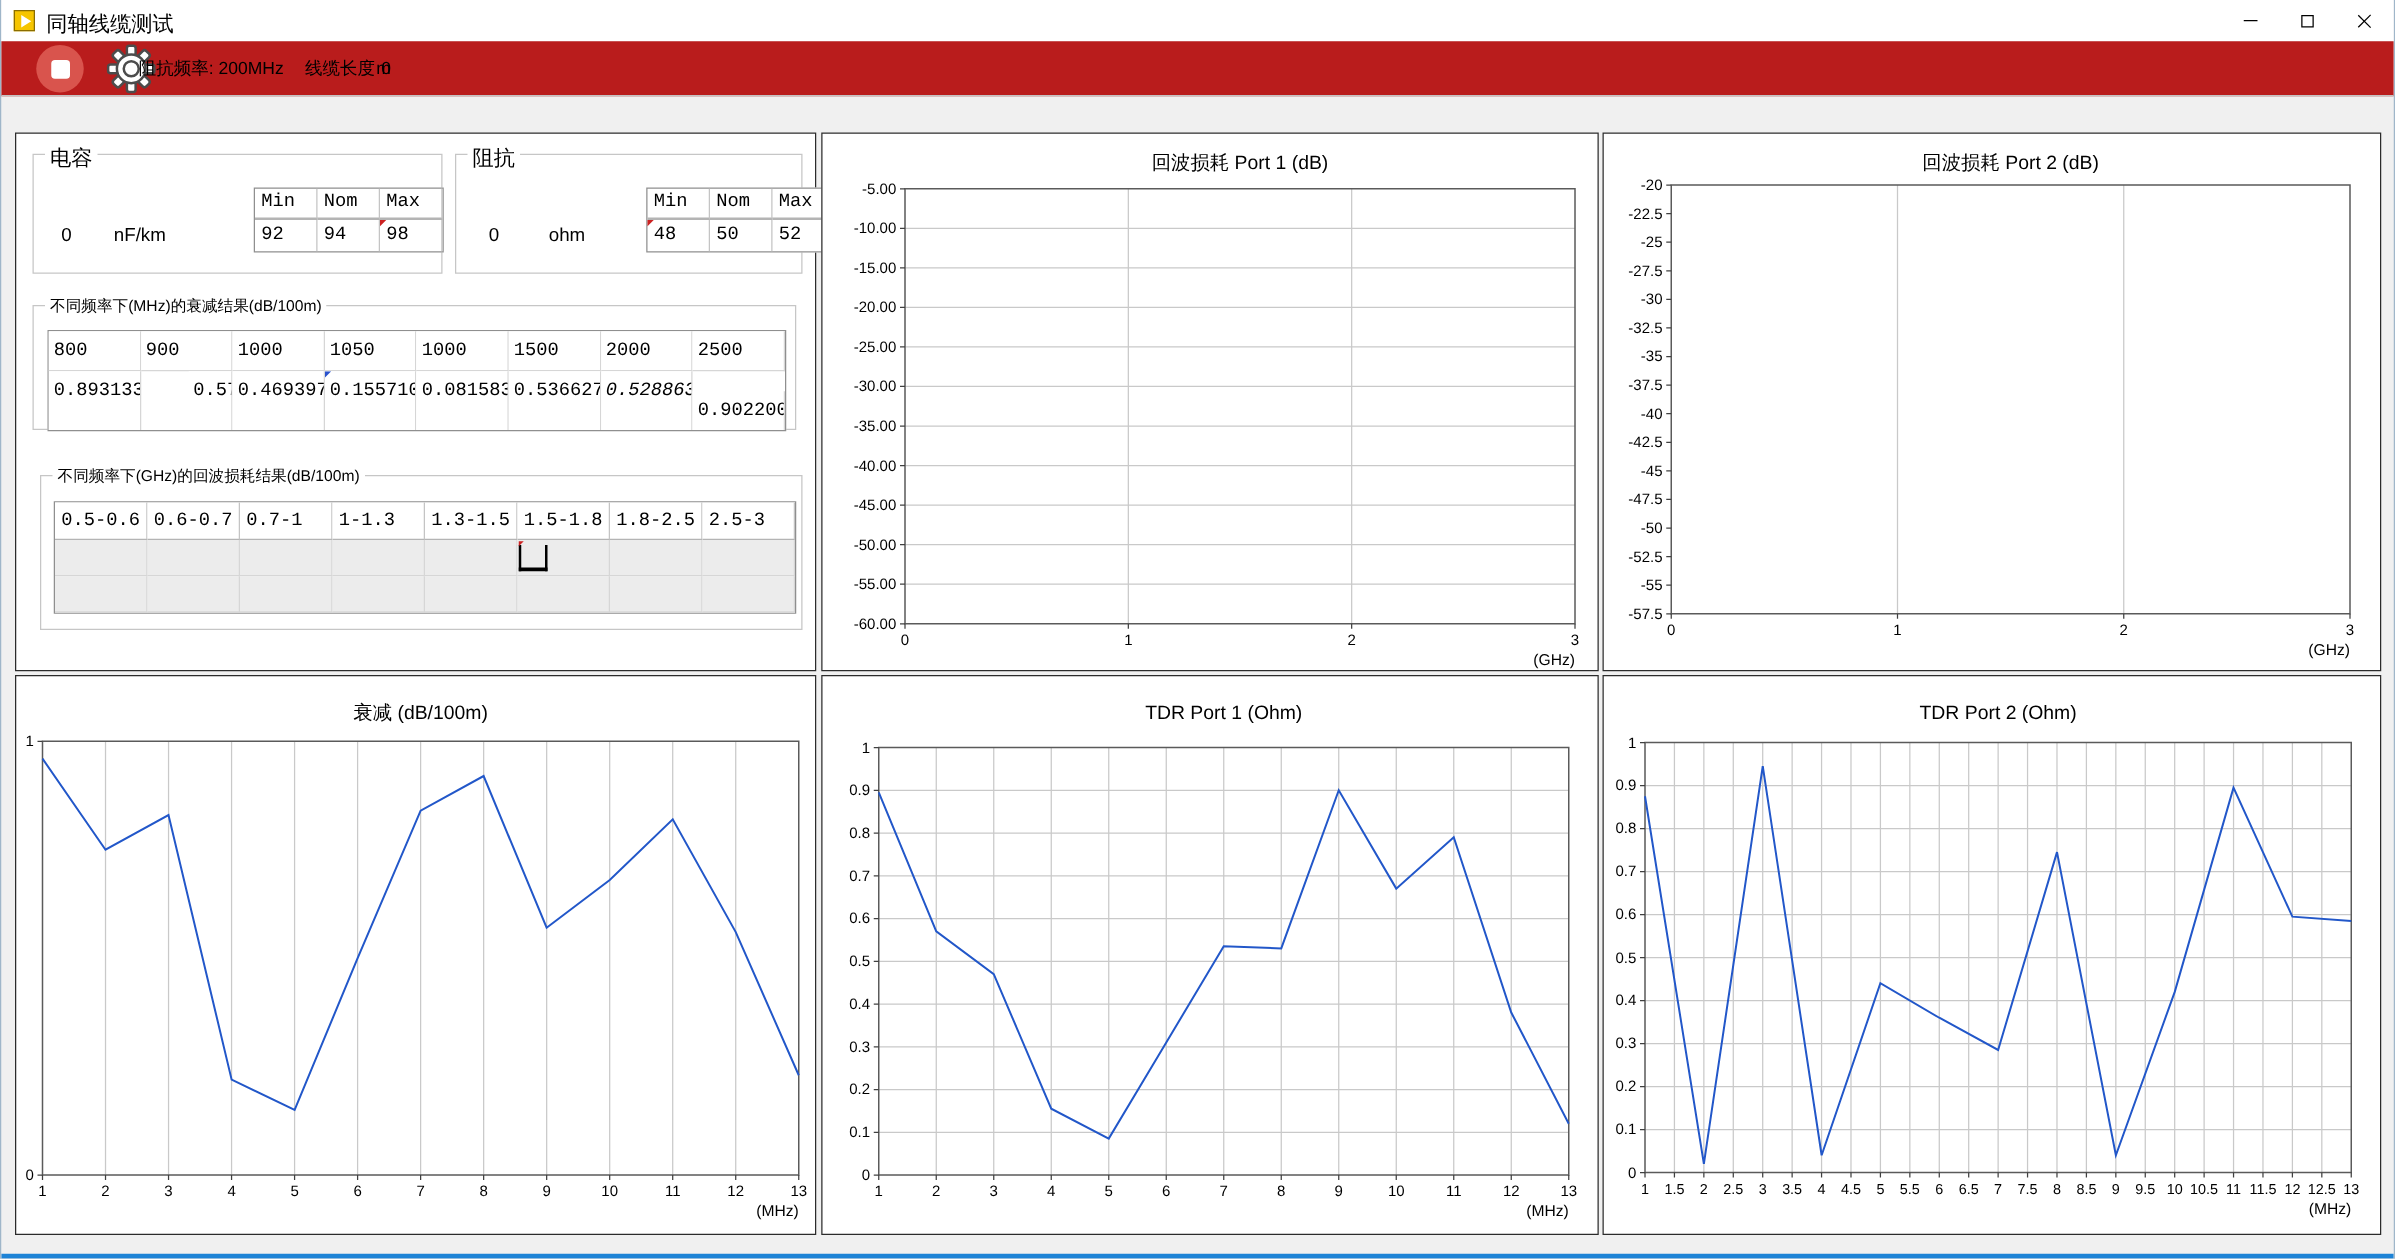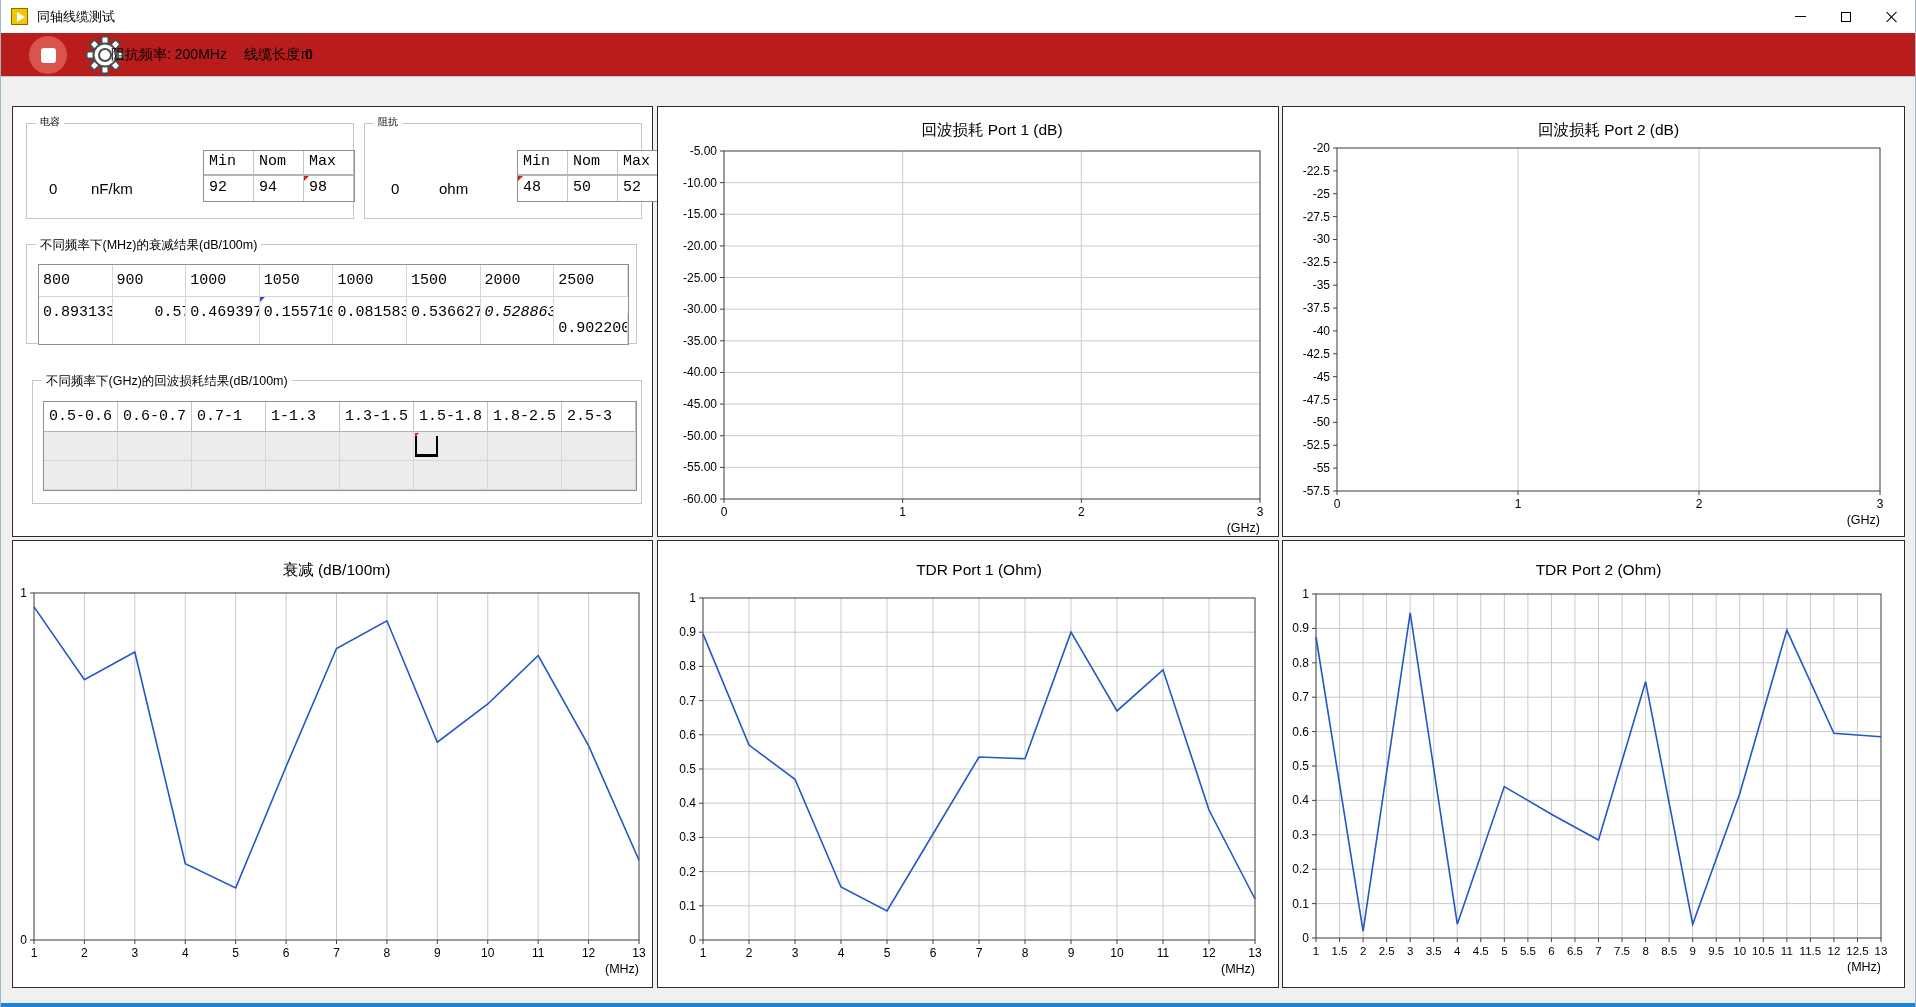--- a/index.html
+++ b/index.html
@@ -6,41 +6,41 @@
   *{box-sizing:border-box;}
   #window{position:relative;width:1916px;height:1007px;background:#f0f0f0;
     font-family:"Liberation Sans",sans-serif;color:#000;overflow:hidden;
     border-left:1px solid #9fb6c9;border-right:1px solid #9fb6c9;}
   
   .titlebar{position:absolute;left:0;top:0;width:100%;height:33px;background:#fff;}
   .lv-icon{position:absolute;left:10px;top:8px;width:17px;height:17px;background:#f6c500;
     border:1px solid #8a6d00;display:flex;align-items:center;justify-content:center;}
   .lv-arrow{width:0;height:0;border-top:5px solid transparent;border-bottom:5px solid transparent;
     border-left:8px solid #fff;margin-left:2px;}
-  .win-title{position:absolute;left:36px;top:8px;font-size:13px;}
+  .win-title{position:absolute;left:36px;top:8px;font-size:17px;}
   .win-controls{position:absolute;right:0;top:0;height:33px;display:flex;}
   .win-btn{width:46px;height:33px;display:flex;align-items:center;justify-content:center;cursor:default;}
   .glyph-min{width:11px;height:0;border-top:1px solid #000;}
   .glyph-max{width:10px;height:10px;border:1px solid #000;}
   .glyph-close{position:relative;width:12px;height:12px;}
   .glyph-close::before,.glyph-close::after{content:"";position:absolute;left:5px;top:-1px;width:1.4px;height:14px;background:#000;}
   .glyph-close::before{transform:rotate(45deg);}
   .glyph-close::after{transform:rotate(-45deg);}
   
   .toolbar{position:absolute;left:0;top:33px;width:100%;height:44px;background:#b91c1c;border-bottom:1px solid #c3c3c3;}
   .stop-btn{position:absolute;left:28px;top:3px;width:38px;height:38px;border-radius:50%;background:#d9544d;
     display:flex;align-items:center;justify-content:center;}
   .stop-inner{width:15px;height:15px;background:#fff;border-radius:3px;}
   .gear{position:absolute;left:82px;top:0;}
   .tb-text{position:absolute;top:13px;font-size:14px;}
   
   .panel{position:absolute;background:#fff;border:1px solid #2b2b2b;}
   
   .group{position:absolute;border:1px solid #c6c6c6;}
-  .group-label{position:absolute;top:-9px;left:9px;background:#fff;padding:0 4px;font-size:10px;white-space:nowrap;}
+  .group-label{position:absolute;top:-9px;left:9px;background:#fff;padding:0 4px;font-size:17px;white-space:nowrap;}
   .val-text{position:absolute;font-size:15px;}
   
   .mmtable{position:absolute;display:grid;grid-template-columns:repeat(3,50px);grid-auto-rows:25px;
     border:1px solid #8f8f8f;background:#fff;font-family:"Liberation Mono",monospace;font-size:15px;margin-left:44px;}
   .mm-h{border-right:1px solid #c4c4c4;border-bottom:2px solid #b4b4b4;padding-left:5px;line-height:22px;}
   .mm-v{border-right:1px solid #c4c4c4;padding-left:5px;line-height:24px;position:relative;}
   
   .rtable{position:absolute;display:grid;background:#fff;border:1px solid #8f8f8f;
     font-family:"Liberation Mono",monospace;font-size:15px;}
   .rt-h{border-right:1px solid #c4c4c4;border-bottom:1px solid #b4b4b4;padding-left:5px;line-height:29px;

